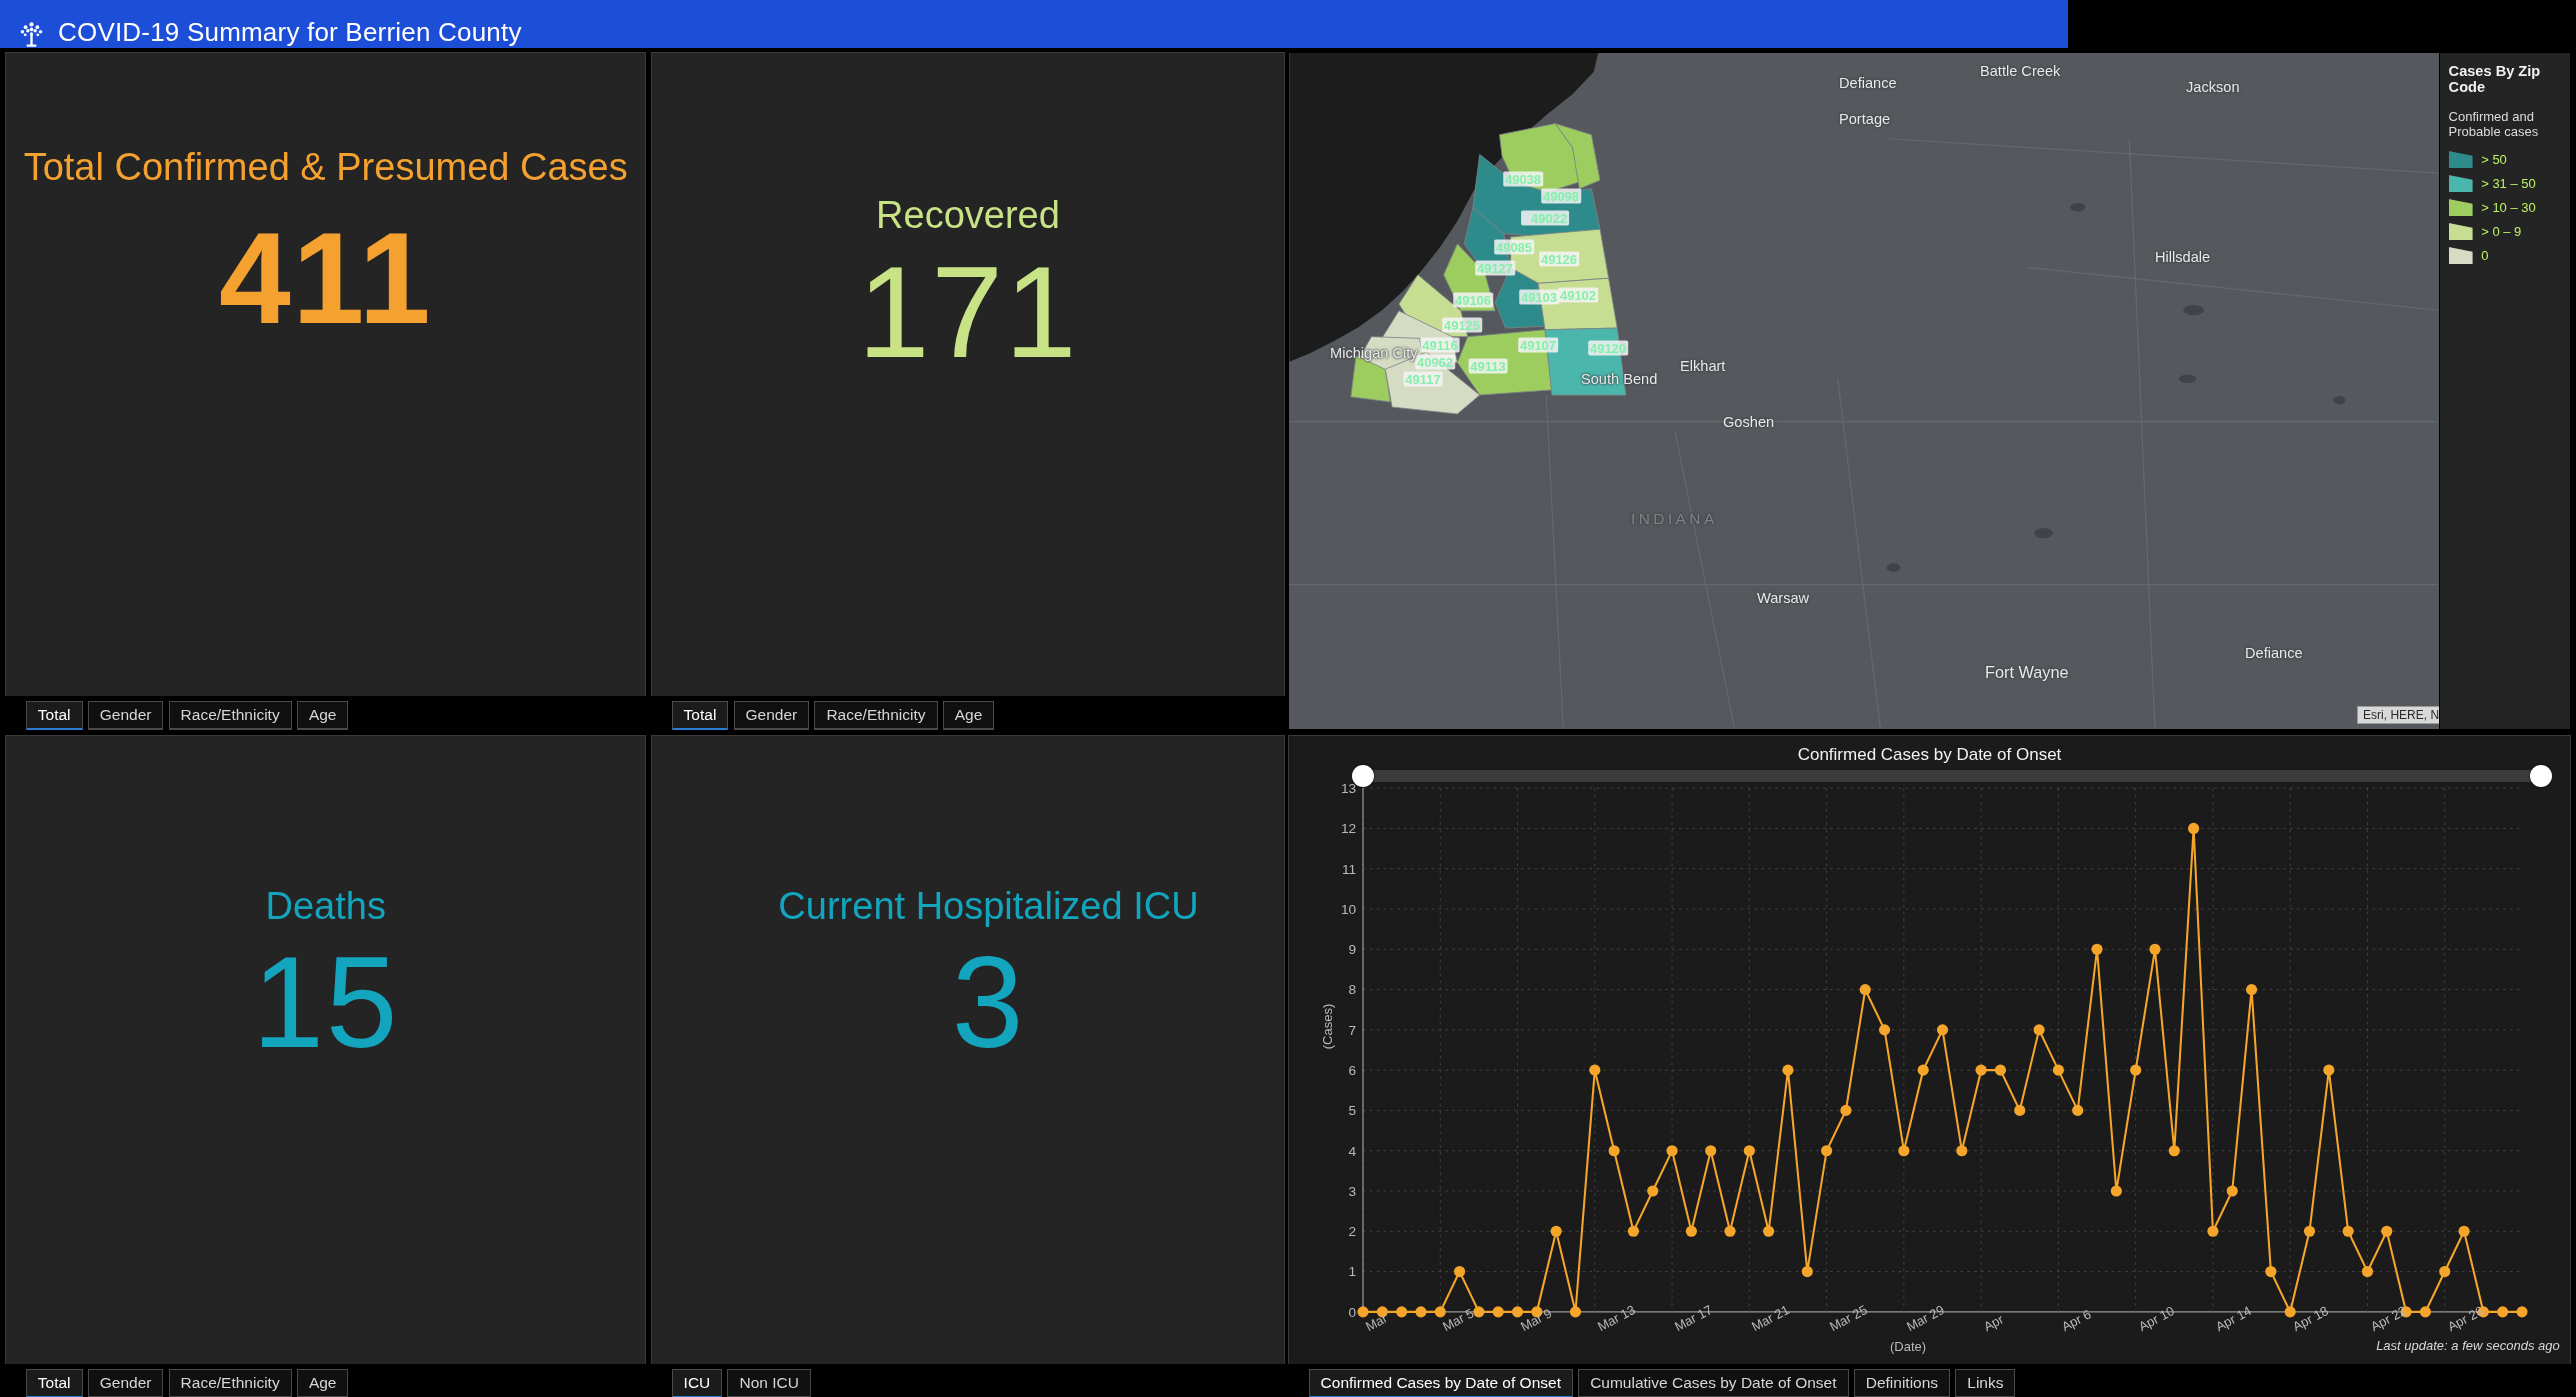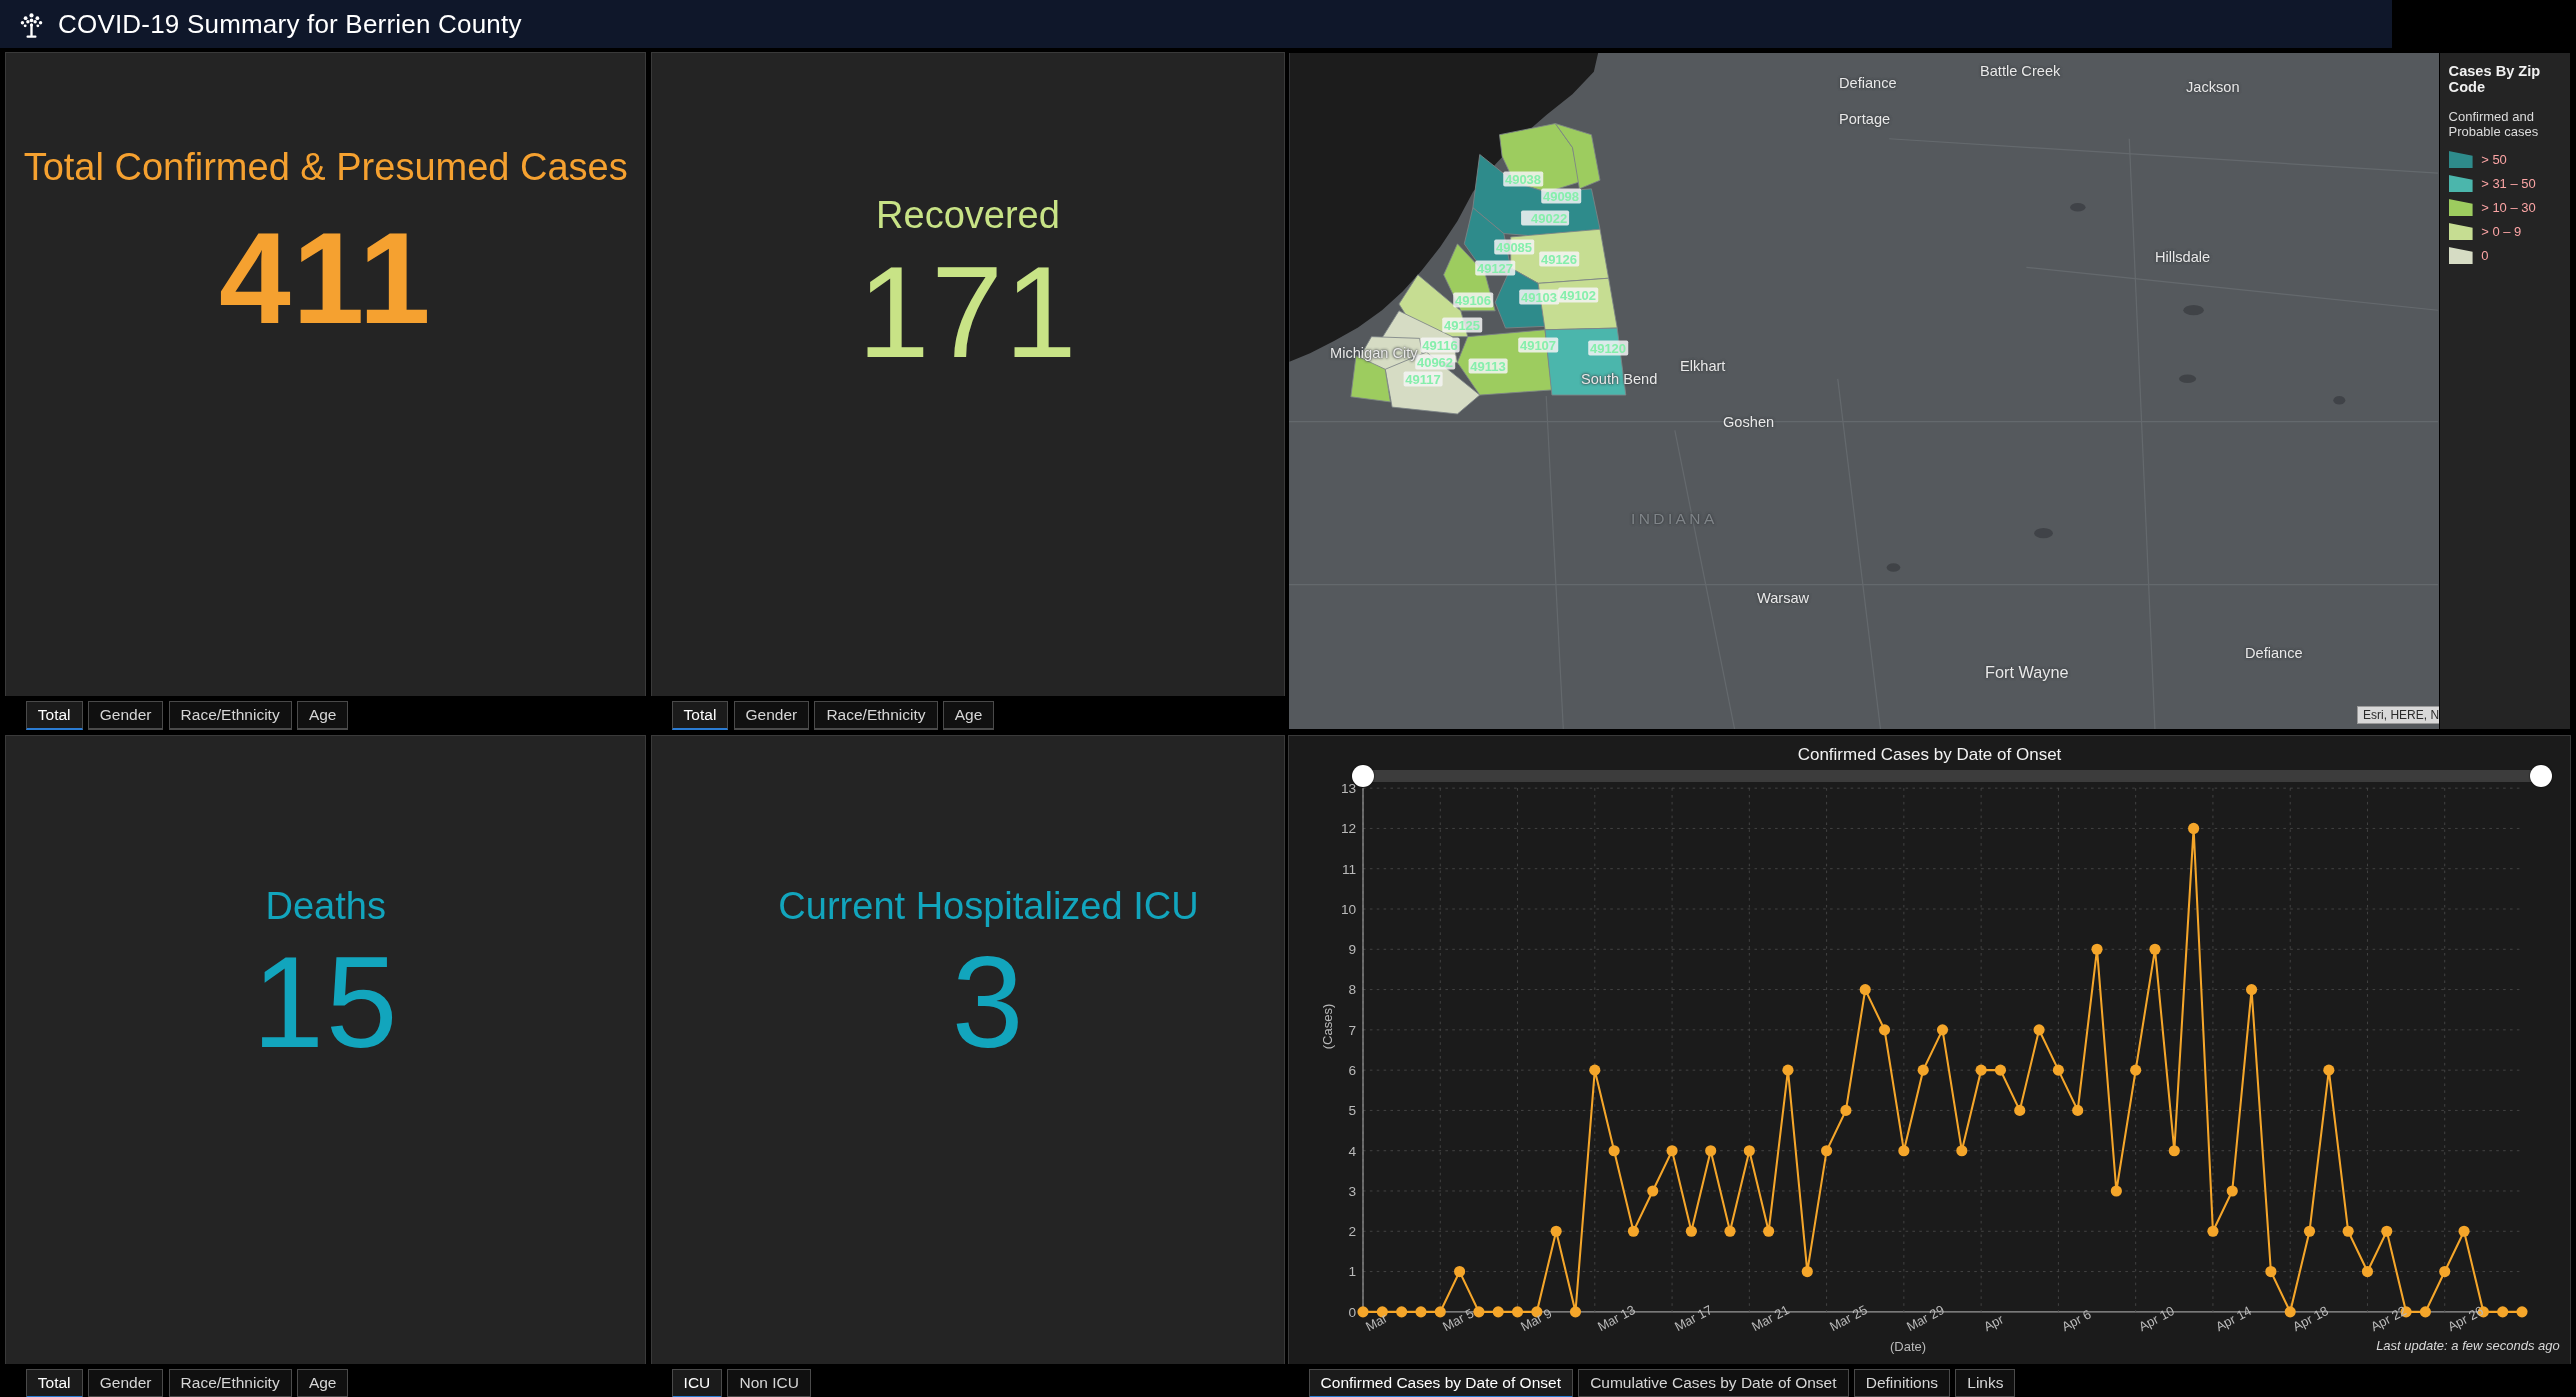--- a/index.html
+++ b/index.html
@@ -6,22 +6,22 @@
   html, body {
     width: 2576px; height: 1398px;
     background: #000;
     font-family: "Liberation Sans", sans-serif;
     overflow: hidden;
   }
   #app { position: relative; width: 2576px; height: 1398px; background: #000; }
 
   
   .header {
-    position: absolute; left: 0; top: 0; width: 2392px; height: 48px;
-    background: #0f172a; display: flex; align-items: center; padding-left: 17px;
+    position: absolute; left: 0; top: 0; width: 2068px; height: 48px;
+    background: #1d4ed8; display: flex; align-items: flex-end; padding-left: 17px;
   }
   .header .logo { width: 29px; height: 29px; margin-right: 12px; flex: 0 0 auto; }
   .header .title {
     color: #ffffff; font-size: 26px; font-weight: 400; letter-spacing: 0.2px;
     white-space: nowrap;
   }
 
   
   .panel {
     position: absolute; background: #242424; border: 0.9px solid #3a3a3a;
@@ -89,21 +89,21 @@
     position: absolute; right: 0; top: 0; width: 131px; height: 100%;
     background: #242424; border-left: 0.9px solid #000; padding: 10.3px 8.6px;
   }
   .legend-title { color: #f0f0f0; font-size: 14.6px; font-weight: 700; margin-bottom: 13.7px; }
   .legend-sub   { color: #dcdcdc; font-size: 13px; margin-bottom: 8.6px; }
   .legend-row   { display: flex; align-items: center; height: 24px; }
   .legend-sw {
     width: 24px; height: 17px; margin-right: 8.6px; flex: 0 0 auto;
     clip-path: polygon(0 0, 100% 28%, 100% 100%, 0 100%);
   }
-  .legend-txt { color: #fca5a5; font-size: 13px; white-space: nowrap; }
+  .legend-txt { color: #bef264; font-size: 13px; white-space: nowrap; }
 
   
   .chart-title {
     position: absolute; left: 0; right: 0; top: 8.6px; text-align: center;
     color: #f2f2f2; font-size: 17px;
   }
   .slider-track {
     position: absolute; left: 74px; right: 29px; top: 34px; height: 12px;
     background: #3c3c3c; border-radius: 1.7px;
   }

